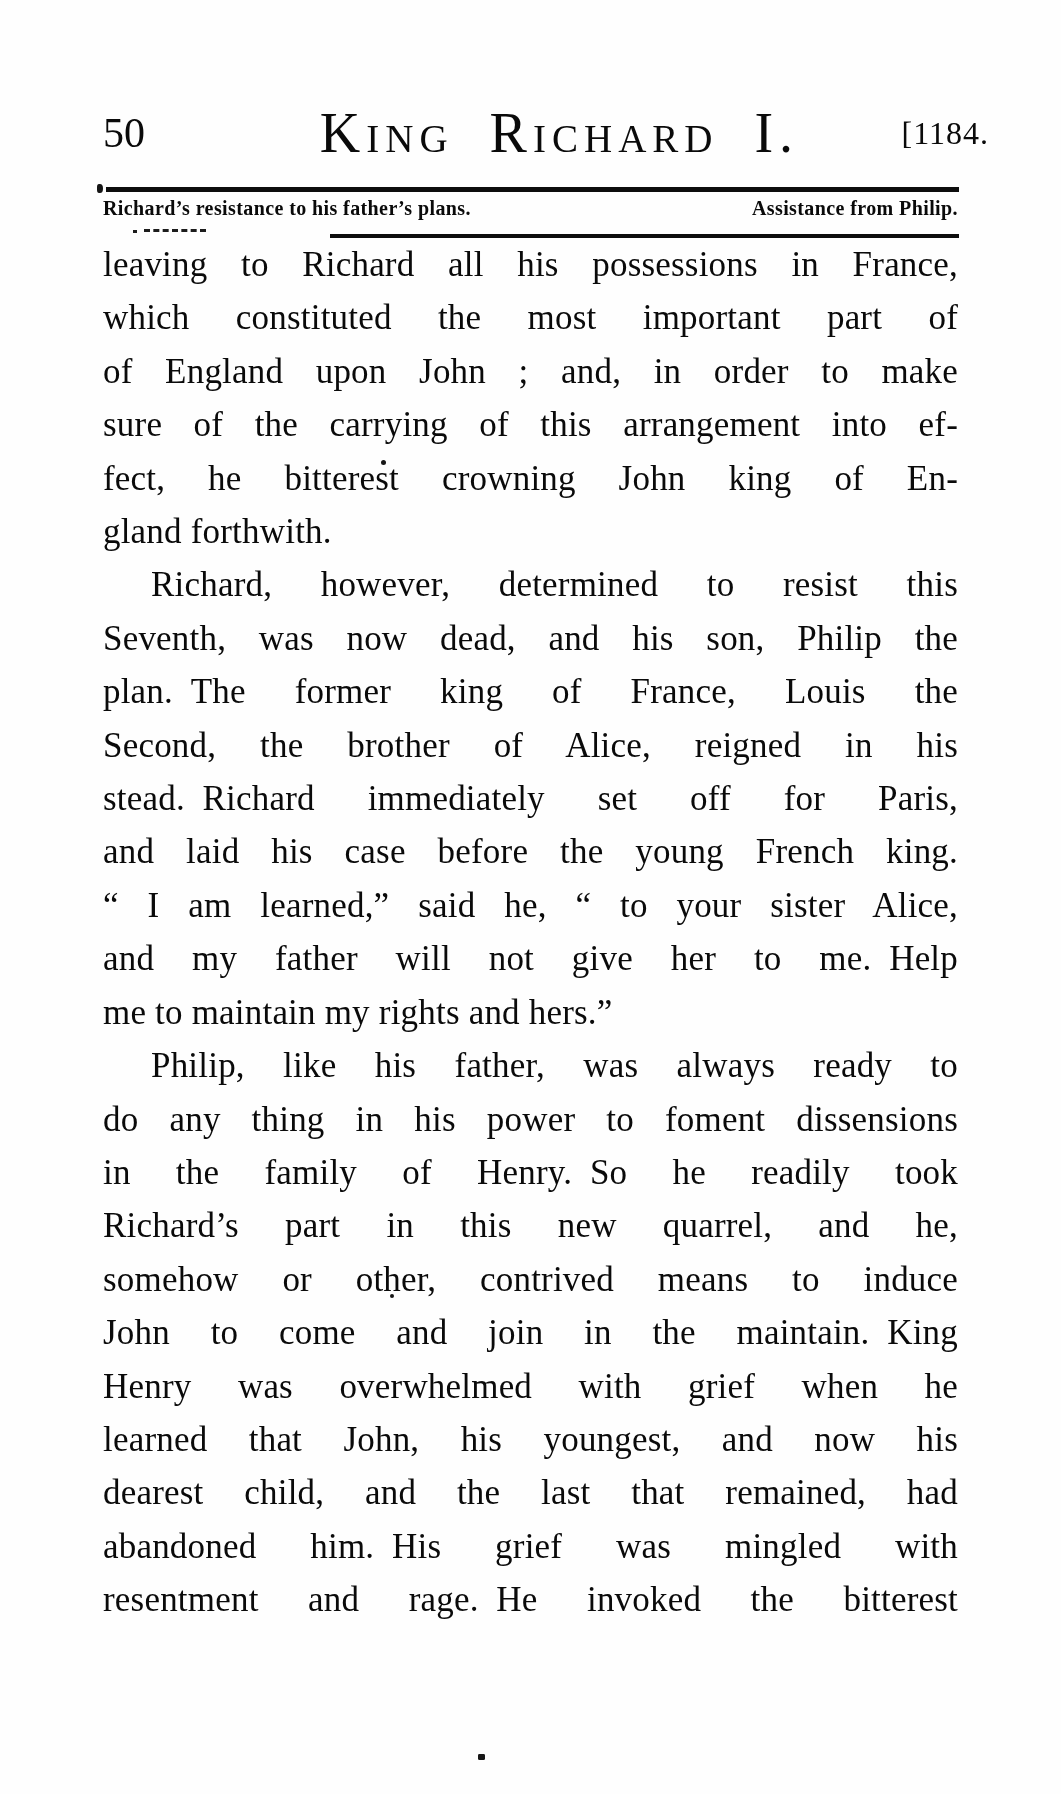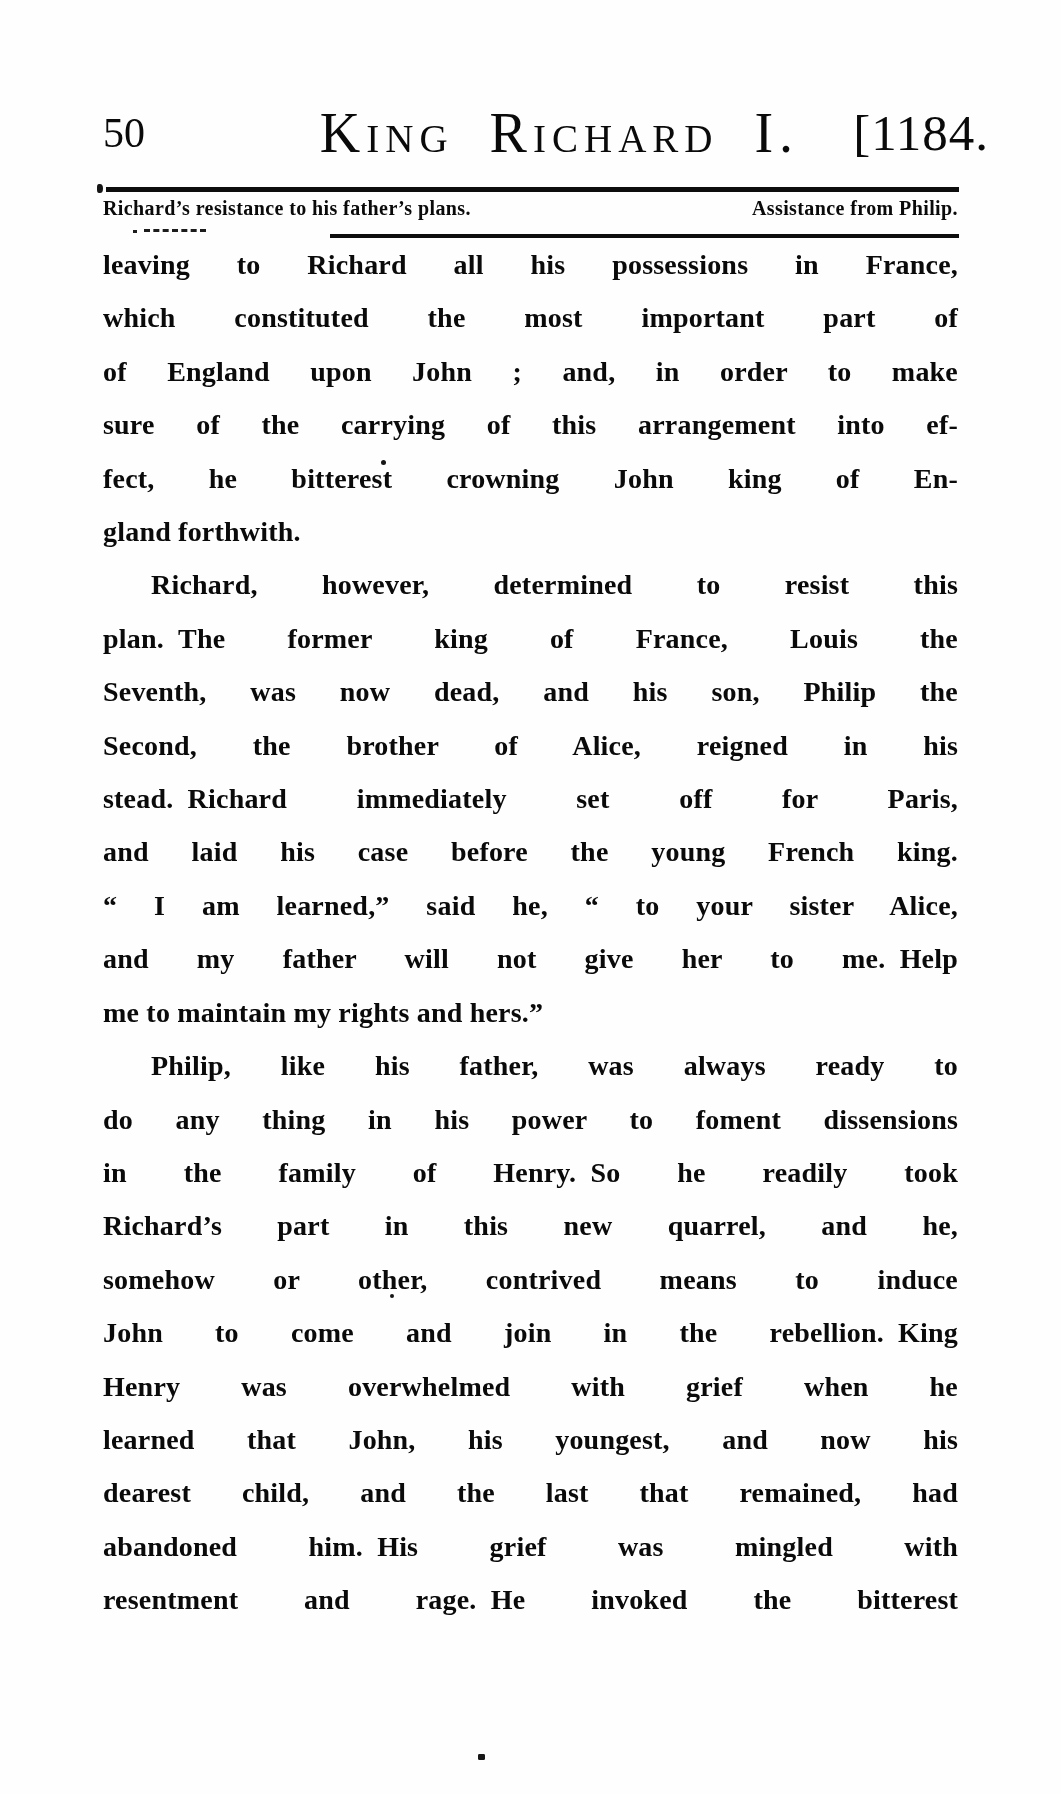--- a/index.html
+++ b/index.html
@@ -28,21 +28,21 @@
   .running-title {
     display: block; width: 100%;
     text-align: center;
     font-size: 56px;
     font-variant: small-caps;
     letter-spacing: 6px;
     word-spacing: 16px;
   }
   .year-marker {
     position: absolute; right: 101px; top: 0;
-    font-size: 51px;
+    font-size: 32px;
     letter-spacing: 1px;
     text-align: center;
   }
 
   
   .rule { position: absolute; background: #0d0d0d; }
   .rule-top  { top: 187px; left: 106px; right: 102px; height: 5px; }
   .rule-sub  { top: 234px; left: 330px; right: 102px; height: 4px; }
 
   
@@ -53,24 +53,23 @@
     justify-content: space-between;
     font-size: 20px;
     font-weight: 700;
     letter-spacing: 0.4px;
   }
 
   
   .body-text {
     position: absolute;
     top: 238px; left: 103px; right: 103px;
-    font-size: 28px;
+    font-size: 35px;
     line-height: 53.4px;
     letter-spacing: 0.2px;
-    font-weight: bold;
   }
   .line {
     text-align: justify;
     text-align-last: justify;
     white-space: normal;
   }
   .line.para-end { text-align-last: left; }
   .line.indent   { text-indent: 48px; }
 
   
@@ -107,34 +106,34 @@
   <div class="rule rule-sub"></div>
 
   <main class="body-text">
     <div class="line">leaving to Richard all his possessions in France,</div>
     <div class="line">which constituted the most important part of</div>
     <div class="line">of England upon John ; and, in order to make</div>
     <div class="line">sure of the carrying of this arrangement into ef-</div>
     <div class="line">fect, he bitterest crowning John king of En-</div>
     <div class="line para-end">gland forthwith.</div>
     <div class="line indent">Richard, however, determined to resist this</div>
+    <div class="line">Seventh, was now dead, and his son, Philip the</div>
     <div class="line">plan. The former king of France, Louis the</div>
-    <div class="line">Seventh, was now dead, and his son, Philip the</div>
     <div class="line">Second, the brother of Alice, reigned in his</div>
     <div class="line">stead. Richard immediately set off for Paris,</div>
     <div class="line">and laid his case before the young French king.</div>
     <div class="line">“ I am learned,” said he, “ to your sister Alice,</div>
     <div class="line">and my father will not give her to me. Help</div>
     <div class="line para-end">me to maintain my rights and hers.”</div>
     <div class="line indent">Philip, like his father, was always ready to</div>
     <div class="line">do any thing in his power to foment dissensions</div>
     <div class="line">in the family of Henry. So he readily took</div>
     <div class="line">Richard’s part in this new quarrel, and he,</div>
     <div class="line">somehow or other, contrived means to induce</div>
-    <div class="line">John to come and join in the rebellion. King</div>
+    <div class="line">John to come and join in the maintain. King</div>
     <div class="line">Henry was overwhelmed with grief when he</div>
     <div class="line">learned that John, his youngest, and now his</div>
     <div class="line">dearest child, and the last that remained, had</div>
     <div class="line">abandoned him. His grief was mingled with</div>
     <div class="line">resentment and rage. He invoked the bitterest</div>
   </main>
 
   <div class="dash-artifact"></div>
   <div class="dash-dot"></div>
   <div class="speck speck-comma"></div>

